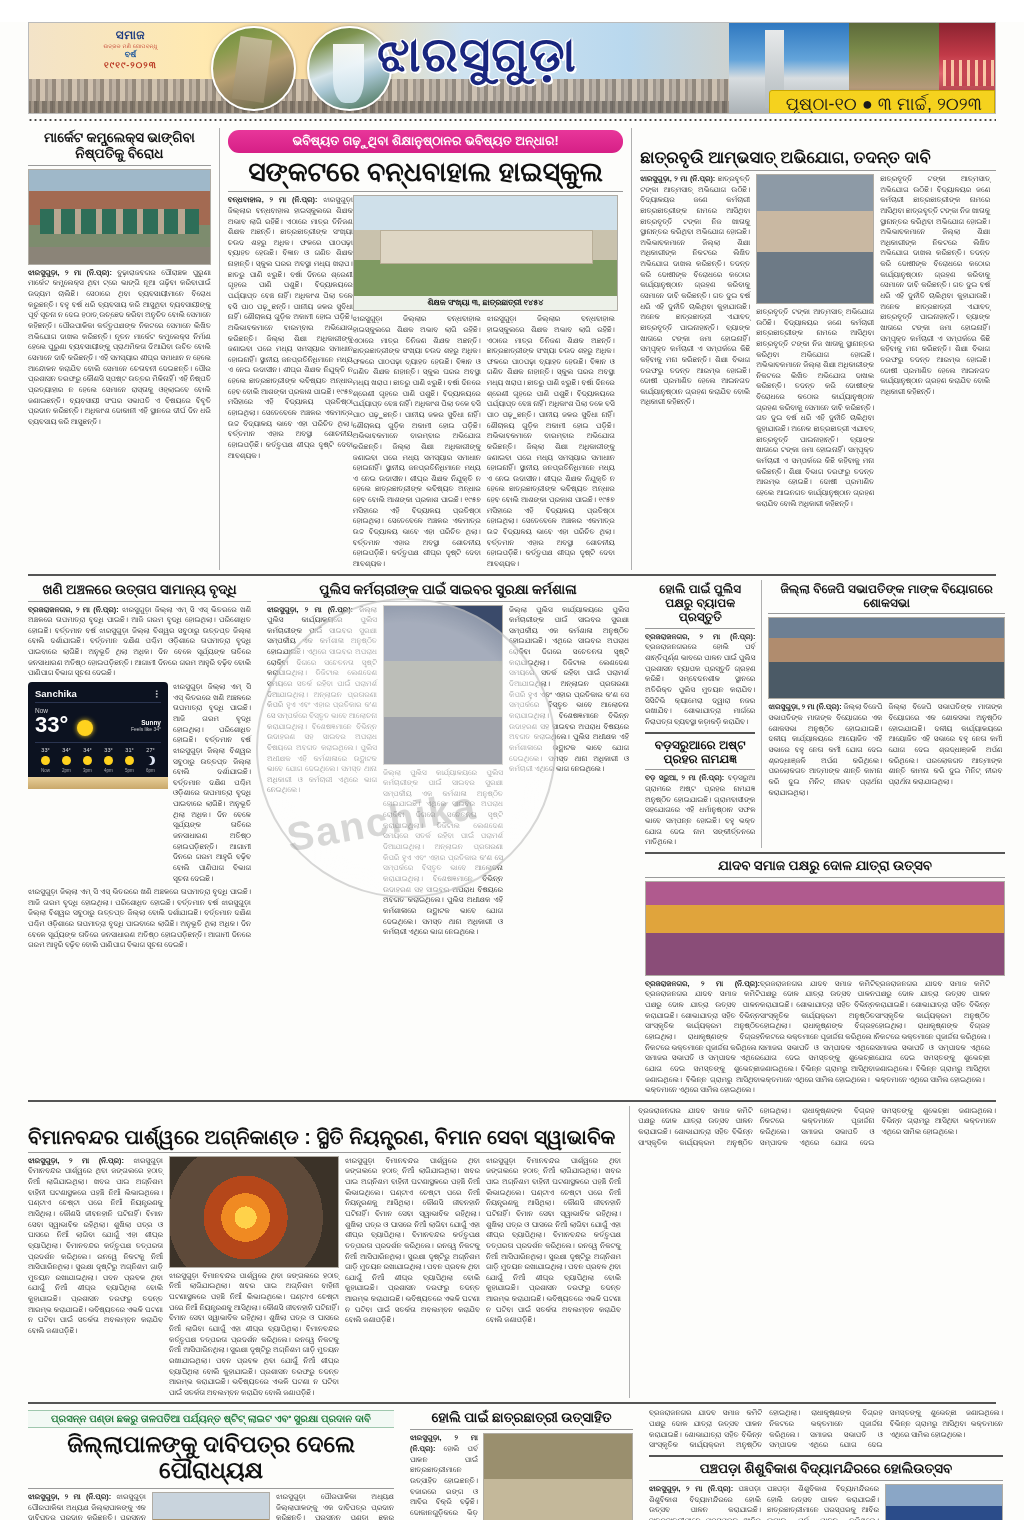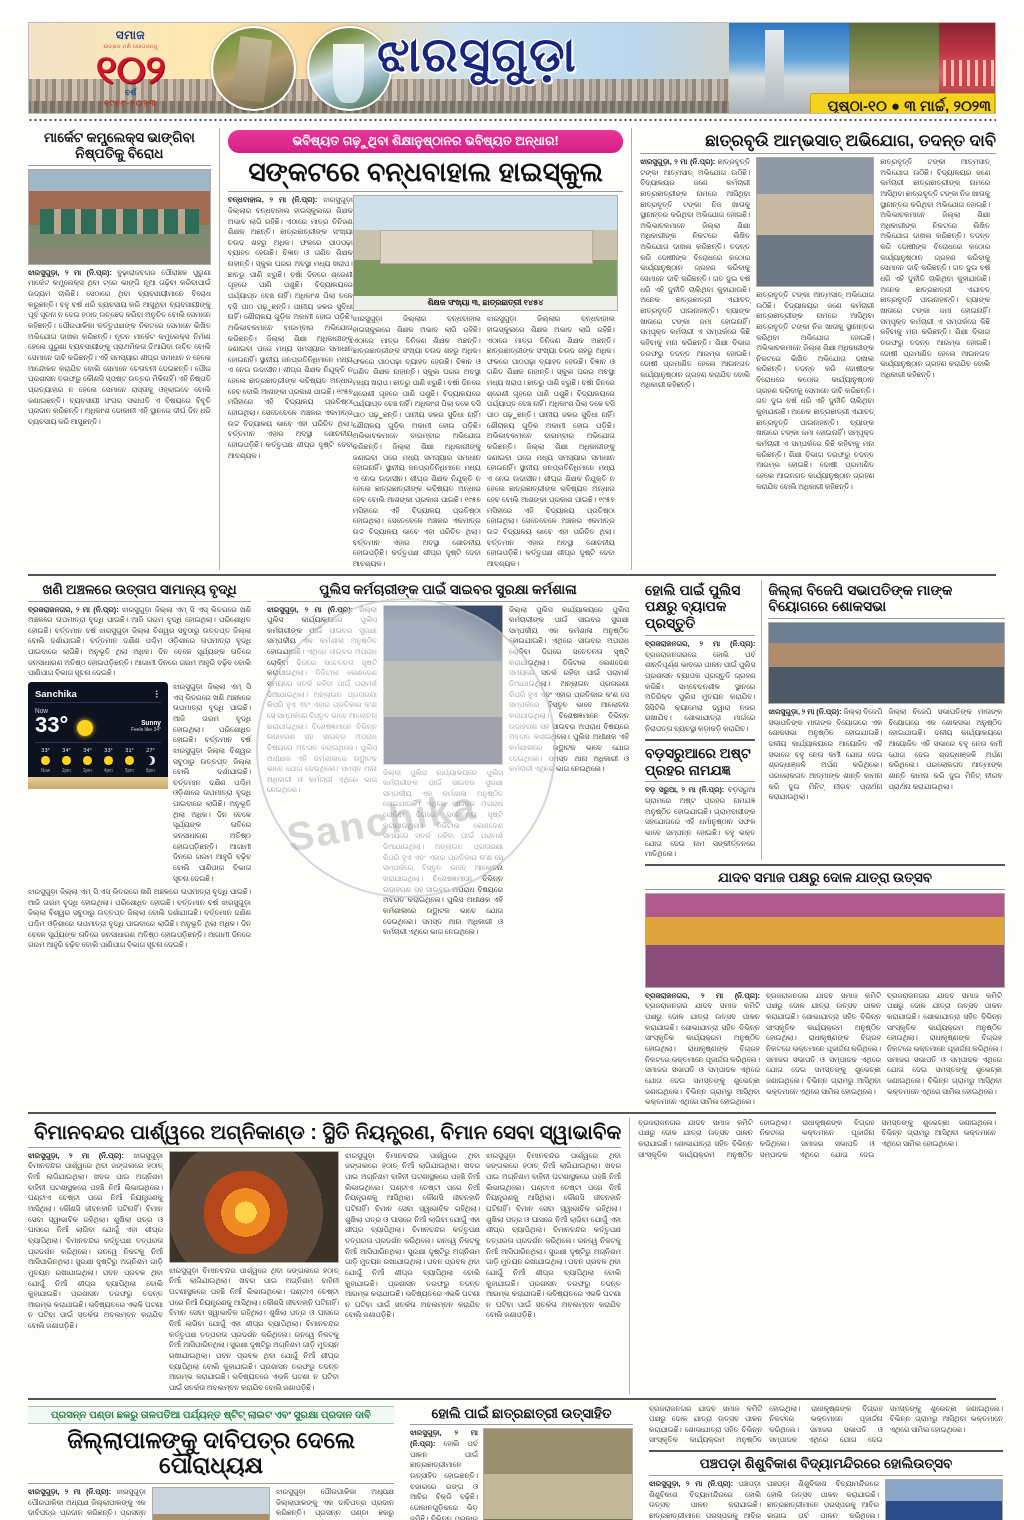--- a/index.html
+++ b/index.html
@@ -89,21 +89,21 @@
   .mast-photo.p2 { left: 820px; width: 90px;
     background: linear-gradient(#5d6a3a 0%, #7a8a4a 30%, #b59a7a 70%, #6b5c48 100%); }
   .mast-photo.p3 { left: 910px; width: 86px;
     background: linear-gradient(#8b2330 0%, #c23a48 35%, #e0656f 55%, #7b2028 100%); }
   .mast-photo.p3:after { content:""; position:absolute; left:5%; top:40%; width:90%; height:28%;
     background: repeating-linear-gradient(90deg, #ffd9b0 0 3px, #c2424f 3px 8px); opacity:.85; }
 
   .mast-date {
     position: absolute; right: 0px; bottom: -7px; z-index: 8;
     background: #f5d21e; border: 1px solid #c9a800;
-    padding: 3px 3px 4px 16px; font-size: 15px; font-weight: bold; color: #1a1a1a;
+    padding: 3px 12px 4px 16px; font-size: 18px; font-weight: normal; color: #1a1a1a;
     border-radius: 3px 0 0 3px;
   }
   .dots-rule {
     margin: 4px 28px 0 28px; height: 4px;
     background-image: radial-gradient(circle, #444 1px, transparent 1.2px);
     background-size: 5px 4px; background-repeat: repeat-x;
   }
 
   
   .content {
@@ -117,29 +117,29 @@
 
   .row { display: flex; gap: 8px; }
 
   
   h1.hl {
     font-size: 27px; font-weight: bold; color: #111; line-height: 1.12;
     text-align: center; margin: 4px 0 4px 0; letter-spacing: -0.2px;
   }
   h2.hl {
     font-size: 16.5px; font-weight: bold; color: #111; line-height: 1.15;
-    text-align: right; margin: 3px 0 3px 0;
+    text-align: left; margin: 20px 0 3px 0;
   }
   h3.hl {
     font-size: 13.5px; font-weight: bold; color: #111; line-height: 1.18;
     text-align: center; margin: 2px 0 3px 0; font-family: Liberation Serif, serif;
   }
   h4.hl {
-    font-size: 14px; font-weight: bold; color: #111; line-height: 1.2;
-    text-align: left; margin: 2px 0;
+    font-size: 12px; font-weight: bold; color: #111; line-height: 1.2;
+    text-align: center; margin: 2px 0;
   }
 
   .kicker-pink {
     background: linear-gradient(#e8369a,#d61f86);
     color: #fff; font-size: 12.5px; font-weight: bold; text-align: center;
     padding: 4px 8px; border-radius: 11px; margin: 2px 0 4px 0; line-height:1.2;
   }
   .kicker-green {
     color: #1f7a3a; font-size: 10px; font-weight: bold; text-align: center;
     padding: 2px 4px; margin: 2px 0 1px 0;
@@ -219,21 +219,20 @@
 <body>
 
 <div class="page">
 
   <div class="masthead">
     <div class="mast-skyline"></div>
 
     <div class="mast-logo">
       <div class="samaj-small">ସମାଜ</div>
       <div class="samaj-tiny">ଉତ୍କଳ ମଣି ଗୋପବନ୍ଧୁ</div>
-      <div class="samaj-big">୧୦୨</div>
       <div class="samaj-sub">ବର୍ଷ</div>
       <div class="samaj-years">୧୯୧୯-୨୦୨୩</div>
     </div>
 
     <div class="mast-circle c1"></div>
     <div class="mast-circle c2"></div>
 
     <div class="mast-title">ଝାରସୁଗୁଡ଼ା</div>
 
     <div class="mast-photo p1"></div>
@@ -444,21 +443,21 @@
             </div>
           </div>
         </div>
 
         <div class="hr-thick"></div>
 
         <div>
           <h3 class="hl">ଯାଦବ ସମାଜ ପକ୍ଷରୁ ଦୋଳ ଯାତ୍ରା ଉତ୍ସବ</h3>
           <div class="hr-thin"></div>
           <div class="photo ph-festival" style="height:95px;margin:3px 0"></div>
-          <div style="display:flex;gap:6px">
+          <div style="display:flex;">
             <div class="body-col" style="width:115px">
               <span class="lead">ବ୍ରଜରାଜନଗର, ୨ ମା (ନି.ପ୍ର):</span>
               <span>ବ୍ରଜରାଜନଗର ଯାଦବ ସମାଜ କମିଟି ପକ୍ଷରୁ ଦୋଳ ଯାତ୍ରା ଉତ୍ସବ ପାଳନ କରାଯାଇଛି। ଶୋଭାଯାତ୍ରା ସହିତ ବିଭିନ୍ନ ସାଂସ୍କୃତିକ କାର୍ଯ୍ୟକ୍ରମ ଅନୁଷ୍ଠିତ ହୋଇଥିଲା। ରାଧାକୃଷ୍ଣଙ୍କ ବିଗ୍ରହ ନିକଟରେ ଭକ୍ତମାନେ ପୂଜାର୍ଚ୍ଚନା କରିଥିଲେ। ସମାଜର ସଭାପତି ଓ ସମ୍ପାଦକ ଏଥିରେ ଯୋଗ ଦେଇ ସମସ୍ତଙ୍କୁ ଶୁଭେଚ୍ଛା ଜଣାଇଥିଲେ। ବିଭିନ୍ନ ଗ୍ରାମରୁ ଆସିଥିବା ଭକ୍ତମାନେ ଏଥିରେ ସାମିଲ ହୋଇଥିଲେ।</span>
             </div>
             <div class="body-col" style="width:115px">
               <span>ବ୍ରଜରାଜନଗର ଯାଦବ ସମାଜ କମିଟି ପକ୍ଷରୁ ଦୋଳ ଯାତ୍ରା ଉତ୍ସବ ପାଳନ କରାଯାଇଛି। ଶୋଭାଯାତ୍ରା ସହିତ ବିଭିନ୍ନ ସାଂସ୍କୃତିକ କାର୍ଯ୍ୟକ୍ରମ ଅନୁଷ୍ଠିତ ହୋଇଥିଲା। ରାଧାକୃଷ୍ଣଙ୍କ ବିଗ୍ରହ ନିକଟରେ ଭକ୍ତମାନେ ପୂଜାର୍ଚ୍ଚନା କରିଥିଲେ। ସମାଜର ସଭାପତି ଓ ସମ୍ପାଦକ ଏଥିରେ ଯୋଗ ଦେଇ ସମସ୍ତଙ୍କୁ ଶୁଭେଚ୍ଛା ଜଣାଇଥିଲେ। ବିଭିନ୍ନ ଗ୍ରାମରୁ ଆସିଥିବା ଭକ୍ତମାନେ ଏଥିରେ ସାମିଲ ହୋଇଥିଲେ।</span>
             </div>
             <div class="body-col" style="width:115px">
               <span>ବ୍ରଜରାଜନଗର ଯାଦବ ସମାଜ କମିଟି ପକ୍ଷରୁ ଦୋଳ ଯାତ୍ରା ଉତ୍ସବ ପାଳନ କରାଯାଇଛି। ଶୋଭାଯାତ୍ରା ସହିତ ବିଭିନ୍ନ ସାଂସ୍କୃତିକ କାର୍ଯ୍ୟକ୍ରମ ଅନୁଷ୍ଠିତ ହୋଇଥିଲା। ରାଧାକୃଷ୍ଣଙ୍କ ବିଗ୍ରହ ନିକଟରେ ଭକ୍ତମାନେ ପୂଜାର୍ଚ୍ଚନା କରିଥିଲେ। ସମାଜର ସଭାପତି ଓ ସମ୍ପାଦକ ଏଥିରେ ଯୋଗ ଦେଇ ସମସ୍ତଙ୍କୁ ଶୁଭେଚ୍ଛା ଜଣାଇଥିଲେ। ବିଭିନ୍ନ ଗ୍ରାମରୁ ଆସିଥିବା ଭକ୍ତମାନେ ଏଥିରେ ସାମିଲ ହୋଇଥିଲେ।</span>
             </div>

